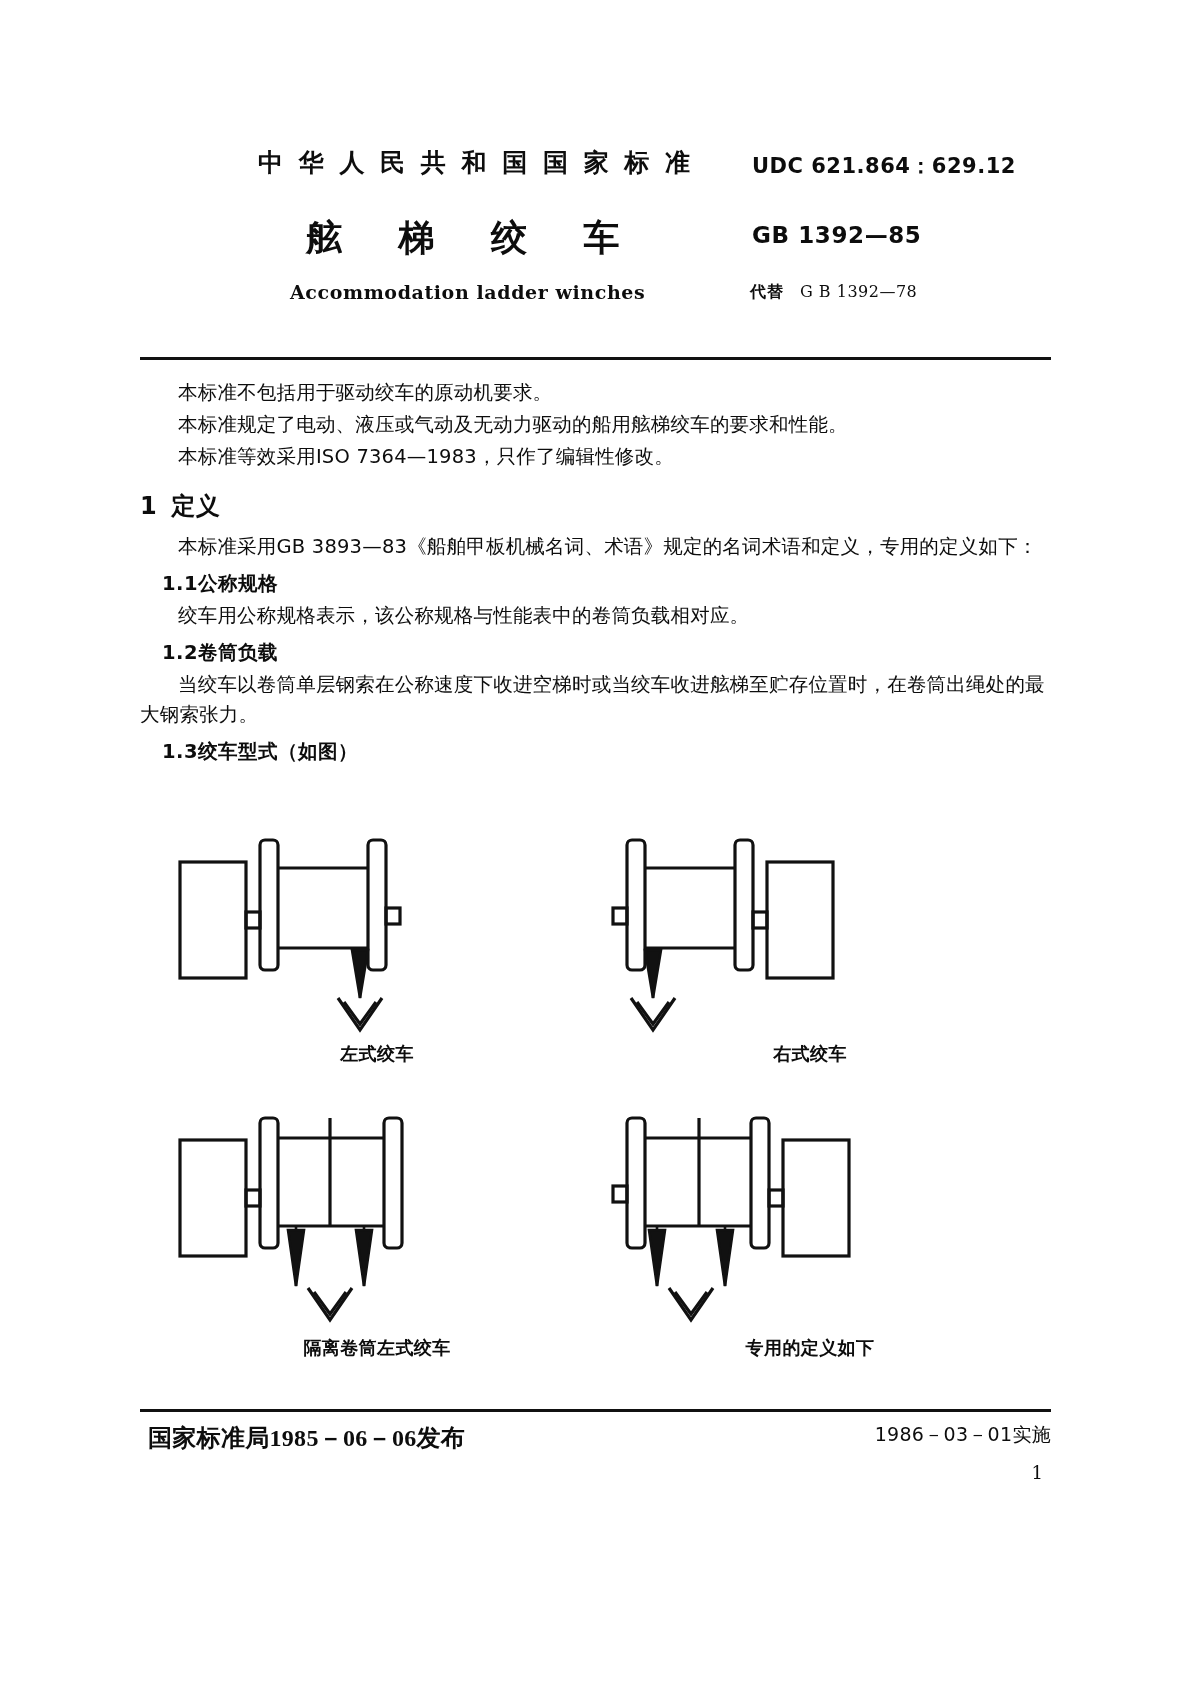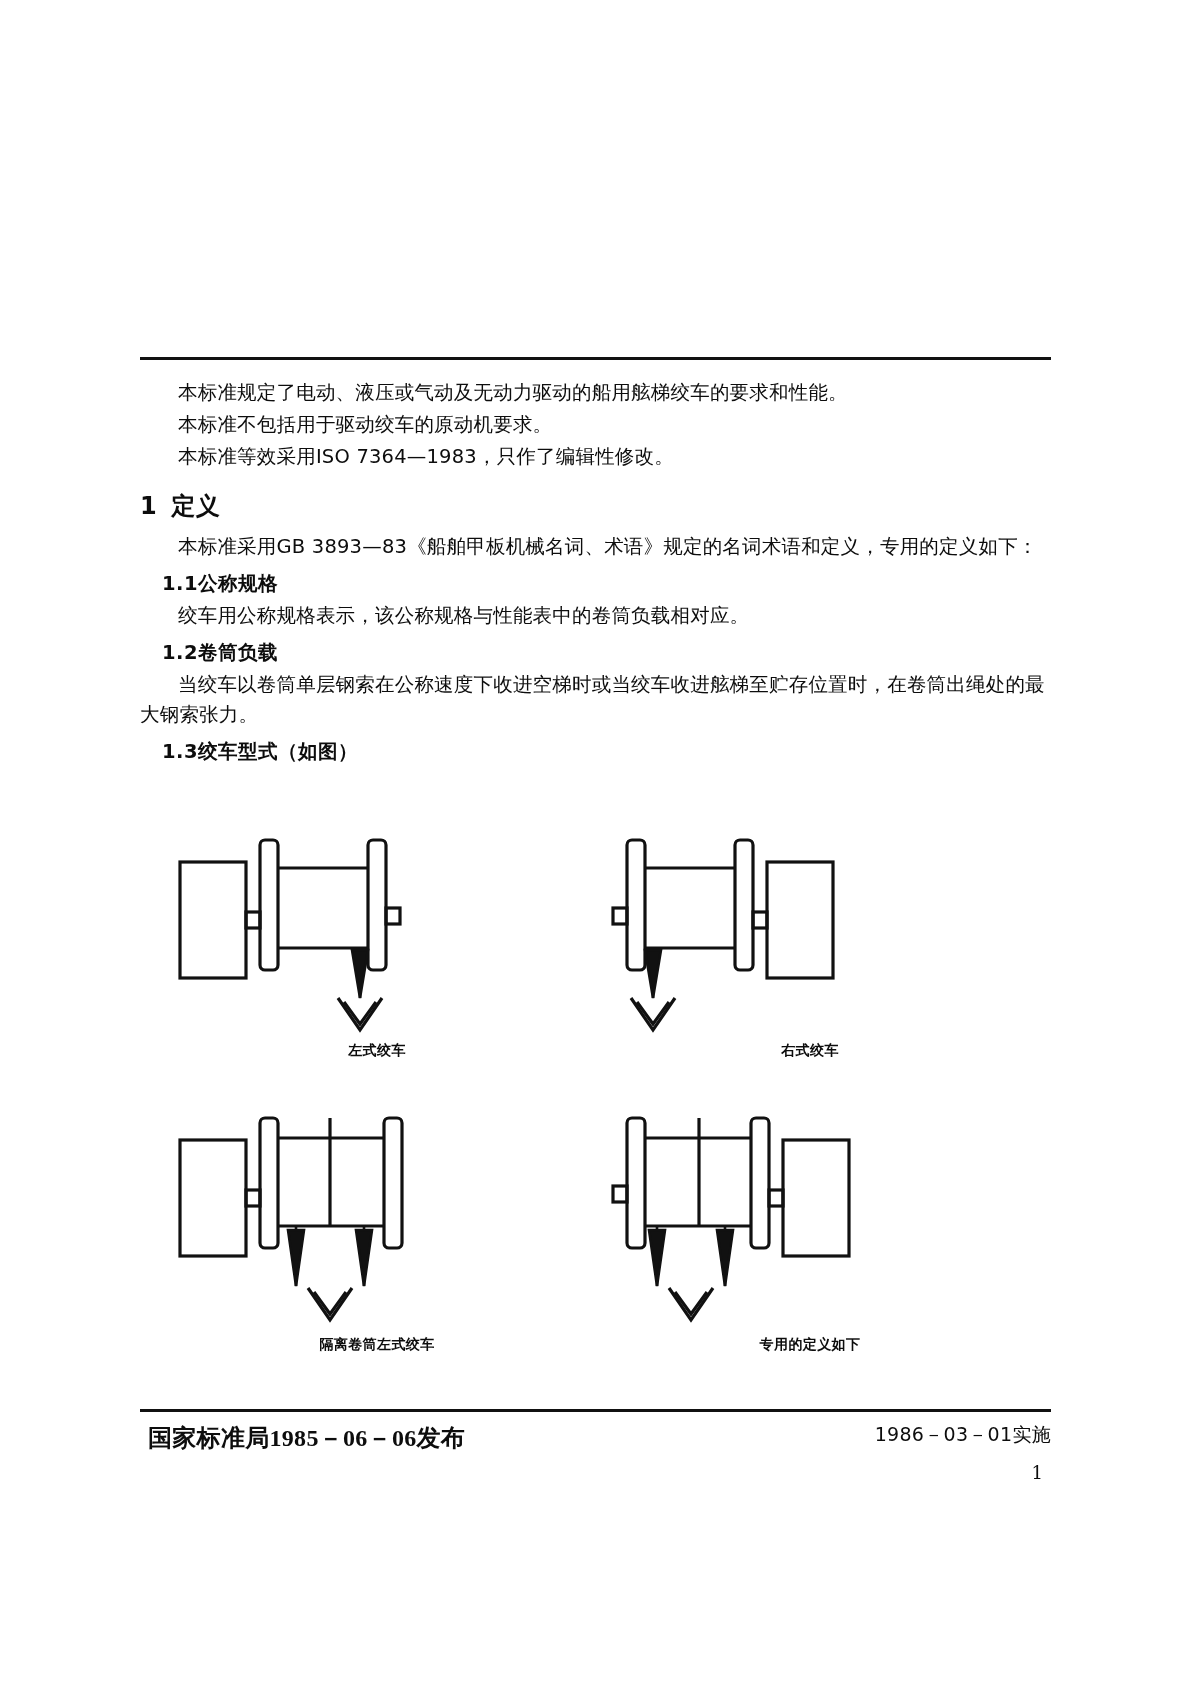--- a/index.html
+++ b/index.html
@@ -101,21 +101,21 @@
   .fig-row.r2 { top:278px; }
   .fig-cell { position:absolute; width:430px; height:275px; }
   .fig-cell.c1 { left:22px; }
   .fig-cell.c2 { left:455px; }
   .fig-svg { display:block; }
   .fig-cap {
     position:absolute; left:0; width:100%;
     text-align:center; top:222px;
     font-family:"DejaVu Sans", sans-serif;
     font-weight:bold;
-    font-size:14px;
+    font-size:18px;
     letter-spacing:.4px;
   }
   .fig-cap.lower { top:238px; }
 
   
   .footer { position:absolute; left:140px; right:140px; top:1422px; height:40px; }
   .footer-left {
     position:absolute; left:8px; top:0;
     font-family:Liberation Serif, serif;
     font-weight:bold; font-size:24px; letter-spacing:.3px;
@@ -131,27 +131,37 @@
     position:absolute; right:148px; top:1462px;
     font-family:"DejaVu Serif", serif;
     font-size:18px;
   }
 </style>
 </head>
 <body>
 
 <div class="page">
 
+  <div class="masthead">
+    <div class="nat-title">中 华 人 民 共 和 国 国 家 标 准</div>
+    <div class="udc">UDC 621.864：629.12</div>
+    <div class="doc-title">舷 梯 绞 车</div>
+    <div class="std-no">GB 1392—85</div>
+    <div class="doc-subtitle">Accommodation  ladder  winches</div>
+    <div class="replaces">
+      <span class="rep-label">代替</span><span class="rep-code">G B 1392—78</span>
+    </div>
+  </div>
 
   <div class="rule-top"></div>
 
   <div class="body">
 
+    <p class="p indent">本标准不包括用于驱动绞车的原动机要求。</p>
     <p class="p indent">本标准规定了电动、液压或气动及无动力驱动的船用舷梯绞车的要求和性能。</p>
-    <p class="p indent">本标准不包括用于驱动绞车的原动机要求。</p>
     <p class="p indent">本标准等效采用ISO 7364—1983，只作了编辑性修改。</p>
 
     <div class="h1">
       <span class="num">1</span><span>定义</span>
     </div>
 
     <p class="p indent">本标准采用GB 3893—83《船舶甲板机械名词、术语》规定的名词术语和定义，专用的定义如下：</p>
 
     <div class="h2">
       <span class="num">1.1</span><span>公称规格</span>

